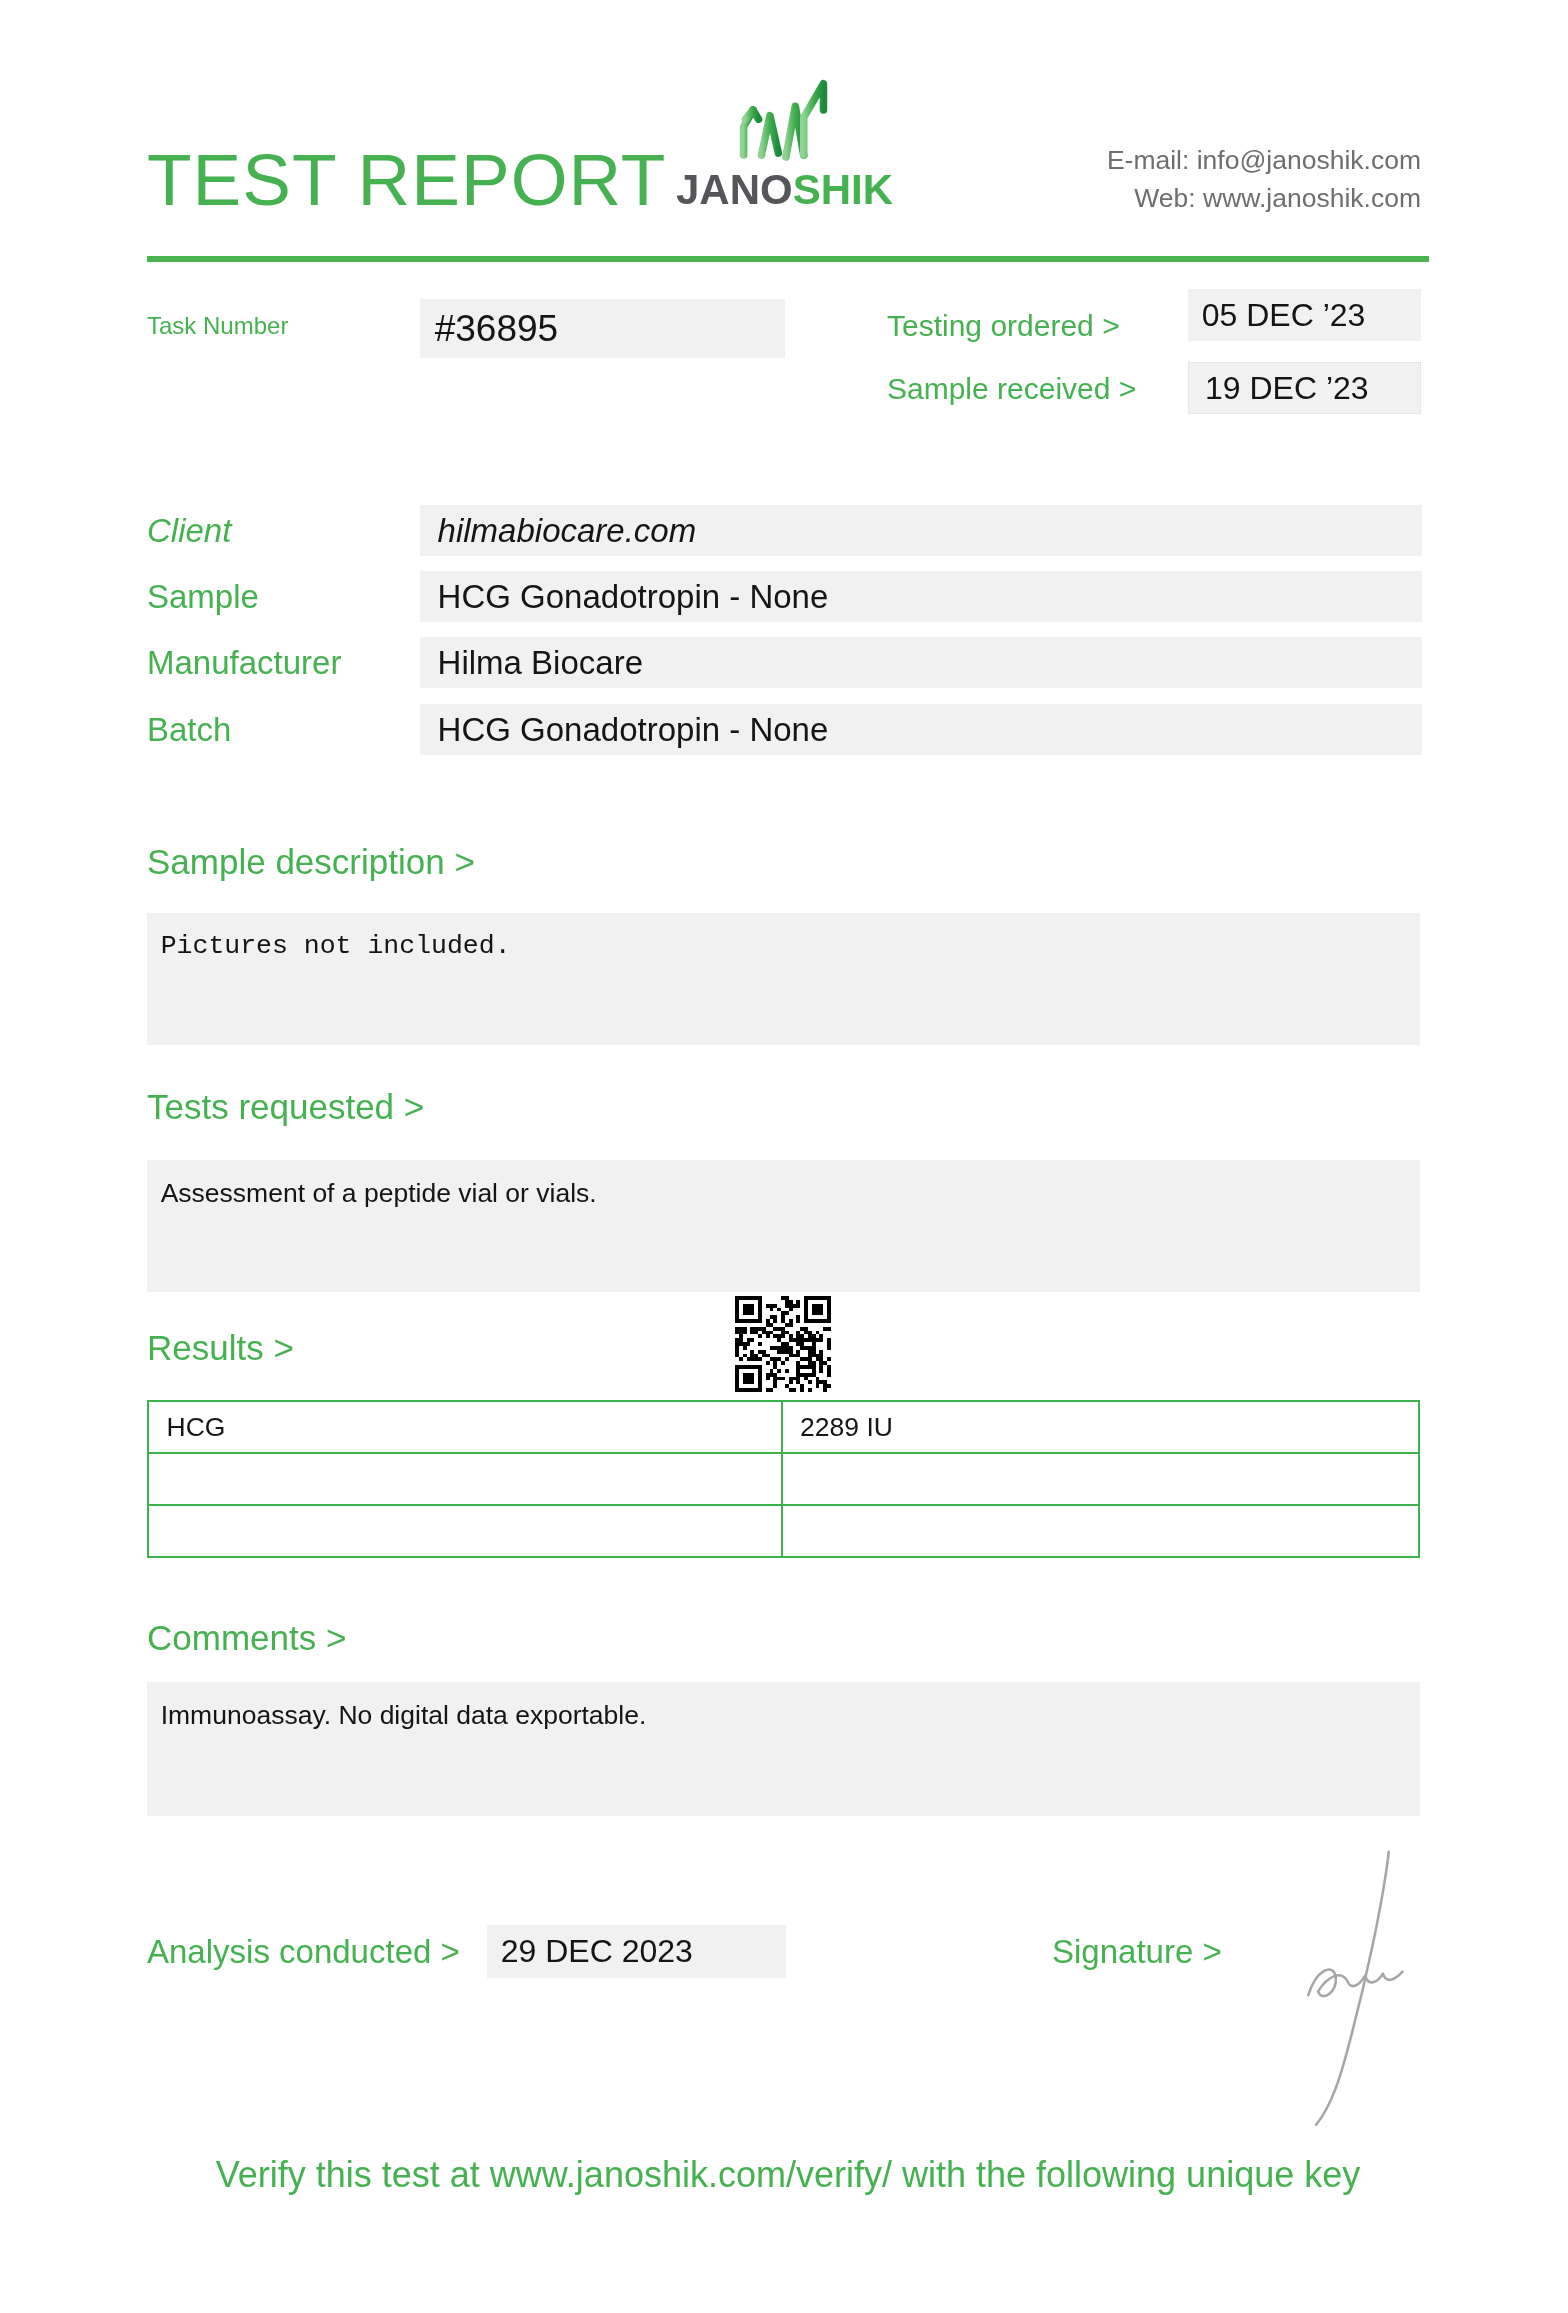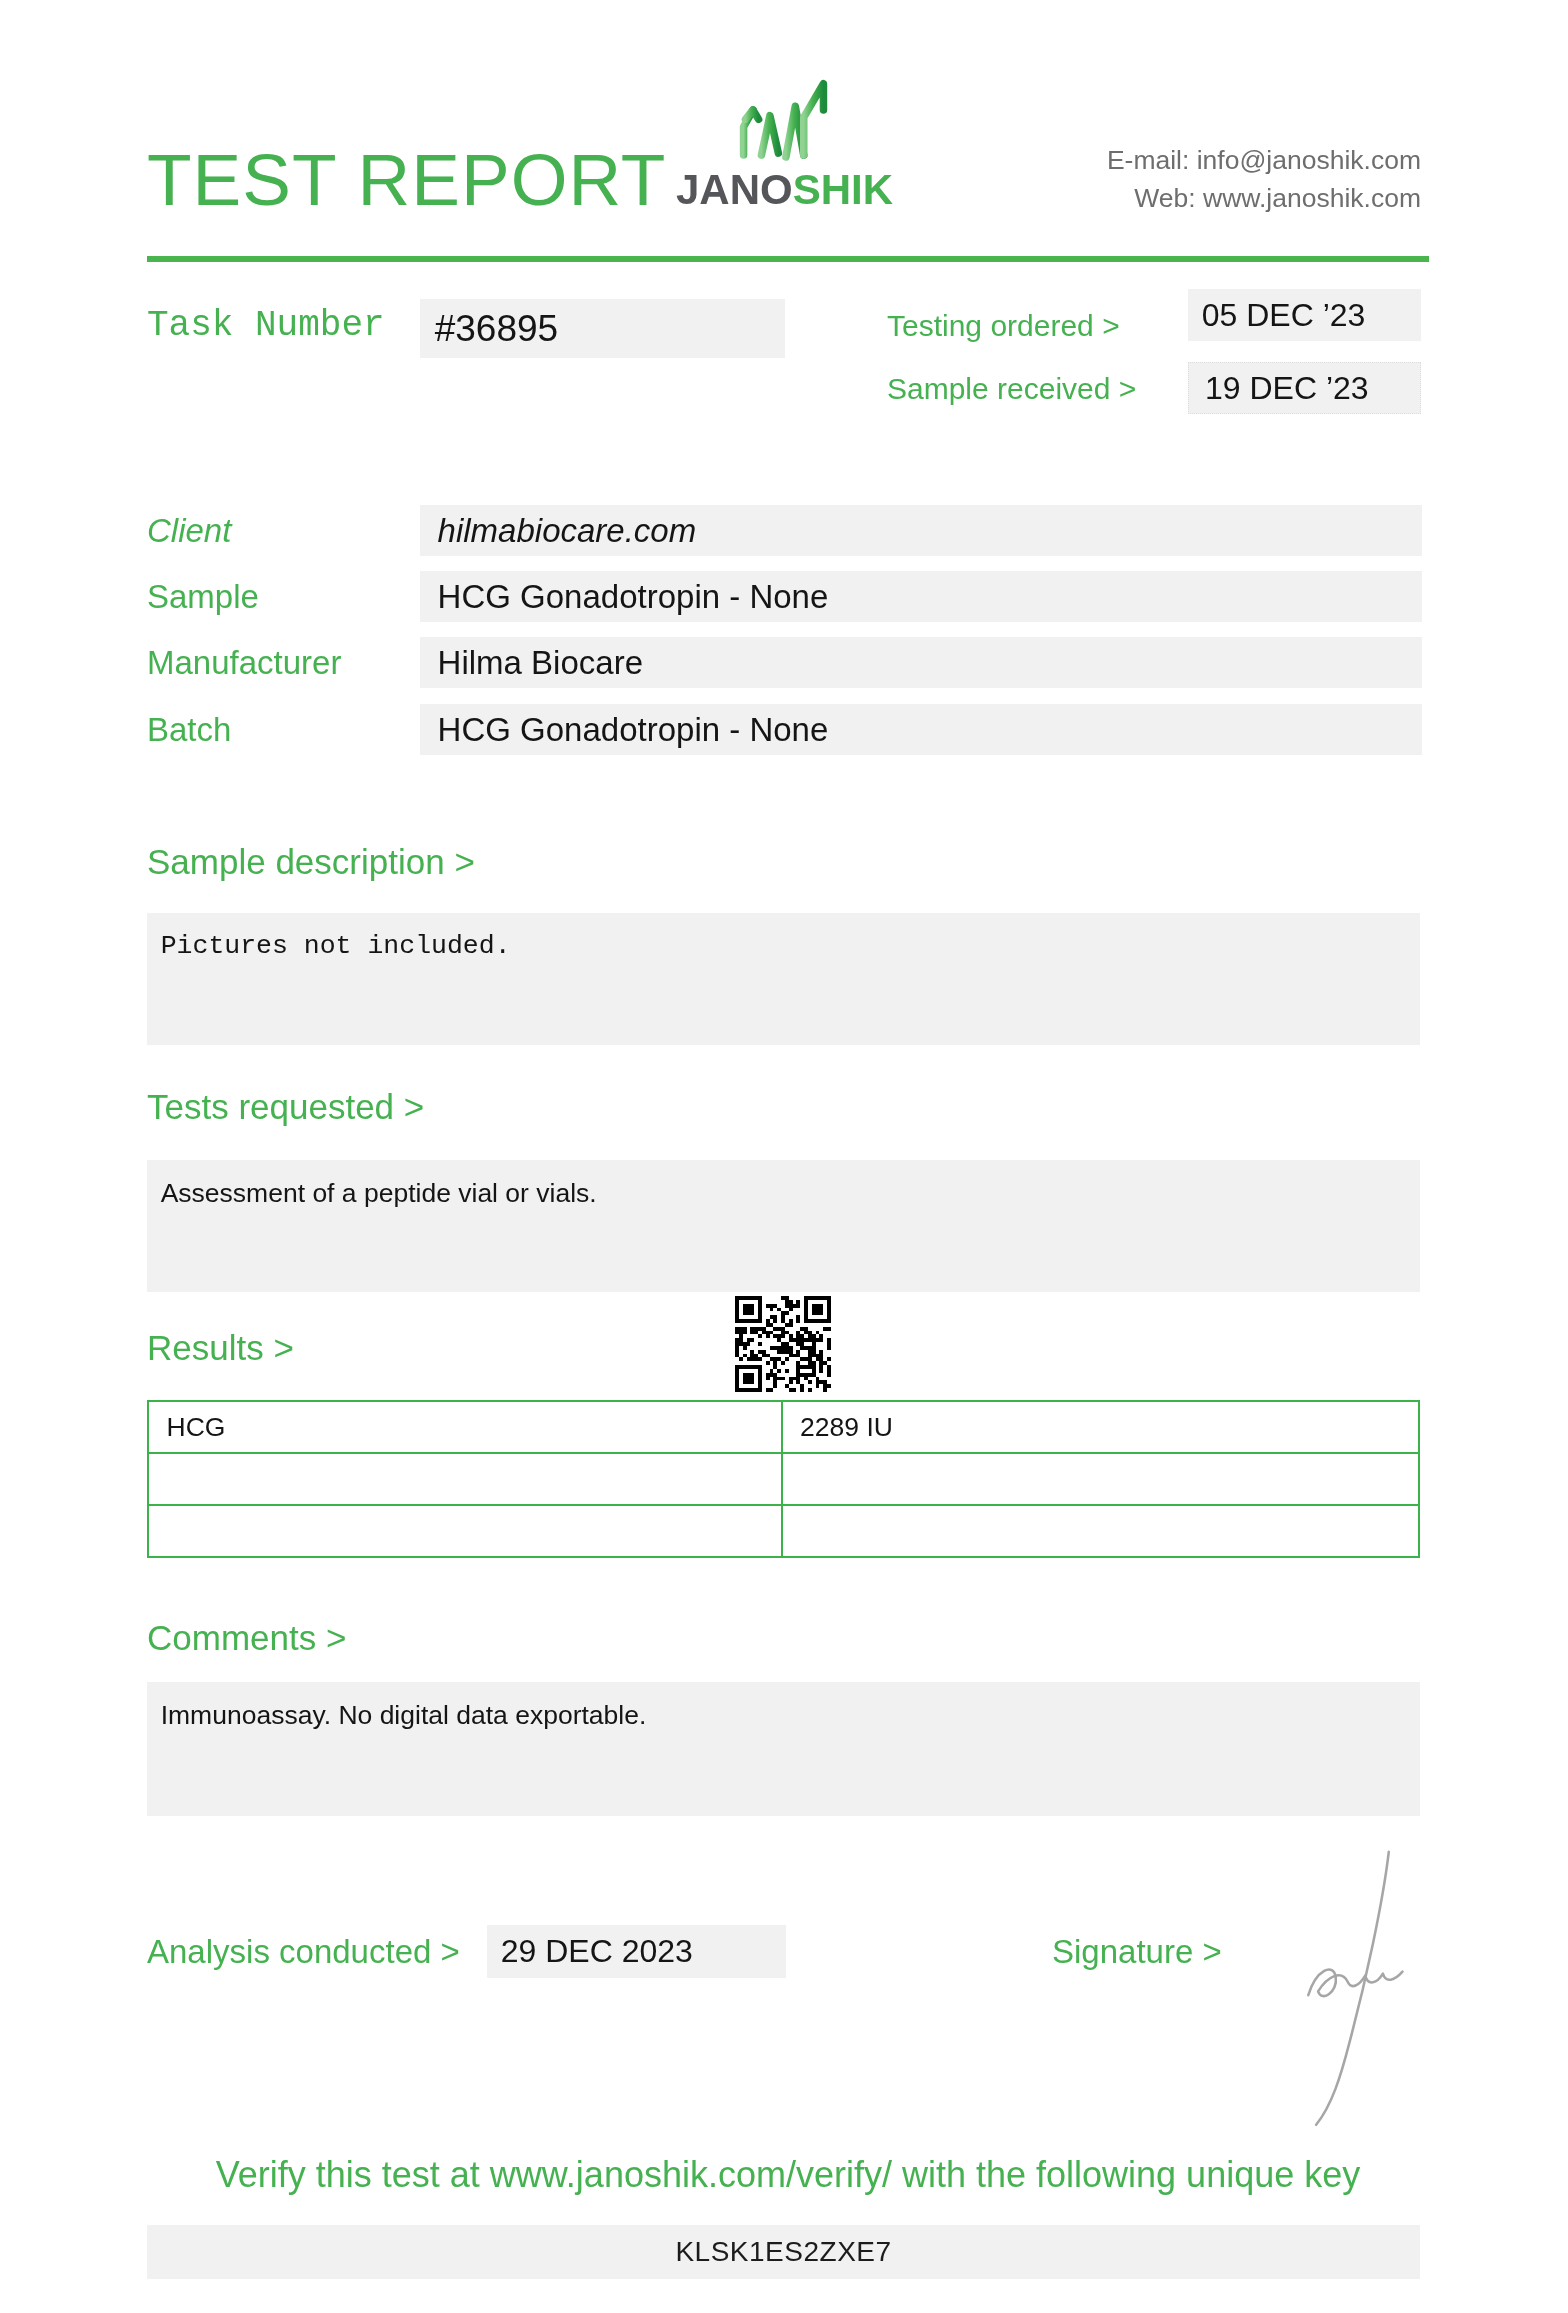--- a/index.html
+++ b/index.html
@@ -40,21 +40,21 @@
   .glabel{
     color:var(--green);
     display:flex;align-items:center;
     white-space:nowrap;
   }
   .vbox{
     background:#f1f1f2;
     display:flex;align-items:center;
     white-space:nowrap;
   }
-  .task-label{left:147px;top:300px;height:51px;font-size:36px;font-family:Liberation Mono, monospace;}
+  .task-label{left:147px;top:300px;height:51px;font-size:24px;}
   .task-box{left:420px;top:299px;width:365px;height:59px;font-size:37px;padding-left:14.7px;box-sizing:border-box;}
   .ordered-label{left:887px;top:300px;height:51px;font-size:30px;}
   .ordered-box{left:1188px;top:289px;width:233px;height:52px;font-size:32px;padding-left:13.7px;box-sizing:border-box;}
   .received-label{left:887px;top:363px;height:51px;font-size:30px;text-align:right;}
   .received-box{left:1188px;top:362px;width:233px;height:52px;font-size:32px;padding-left:16px;box-sizing:border-box;border:1px dotted #dcdcdc;}
   .meta-label{left:147px;height:51px;font-size:33px;}
   .meta-box{left:420px;width:1002px;height:51px;font-size:33px;padding-left:17.6px;box-sizing:border-box;}
   .row-client{top:505px;font-style:italic;}
   .row-sample{top:571px;}
   .row-manufacturer{top:637px;}
@@ -523,16 +523,15 @@
   <div class="abs signature">
     <svg viewBox="0 0 165 290" fill="none" xmlns="http://www.w3.org/2000/svg">
       <g stroke="#a6a6a6" stroke-width="2.6" stroke-linecap="round" stroke-linejoin="round">
         <path d="M 122 6 C 116 58 98 140 82 200 C 73 235 64 264 48 284"></path>
         <path d="M 40 152 C 48 126 66 118 68 134 C 70 148 54 160 50 148 C 60 132 74 126 80 138 C 84 147 92 142 98 132 C 101 143 110 140 116 130 C 119 140 128 137 136 128"></path>
       </g>
     </svg>
   </div>
 
   <div class="abs verify">Verify this test at www.janoshik.com/verify/ with the following unique key</div>
-  <div class="abs key-box">KLSK1ES2ZXE7</div>
 
 </div>
 
 
 </body></html>

